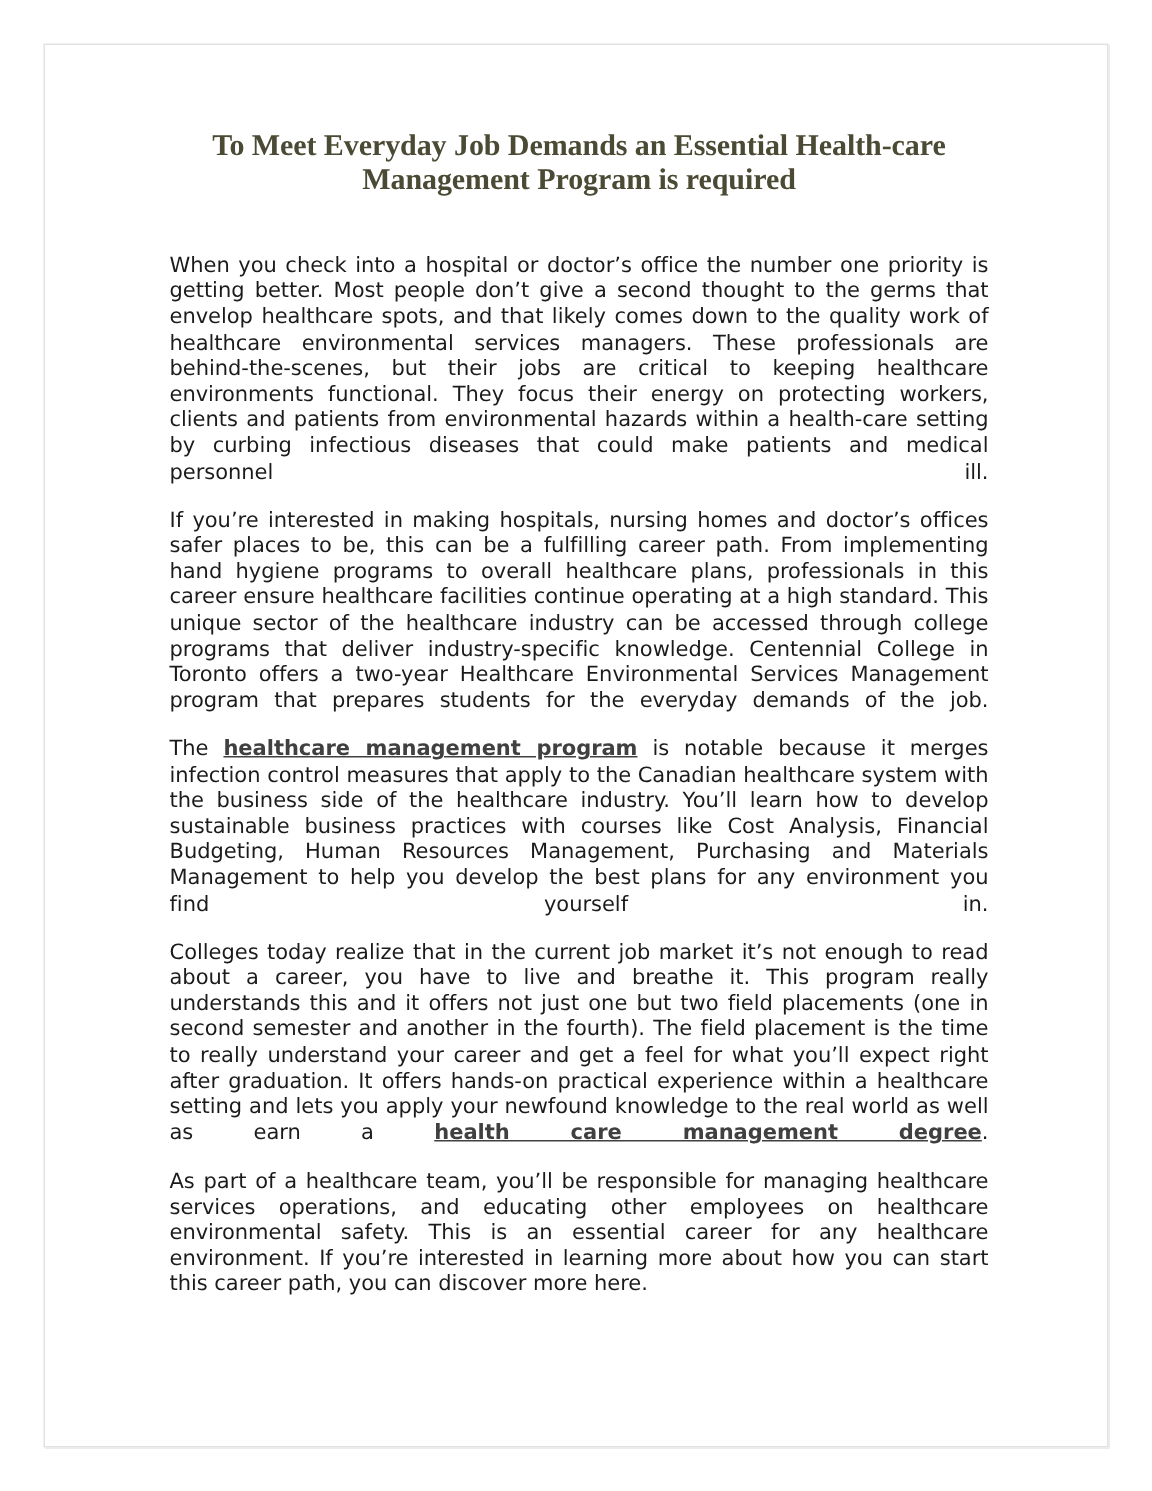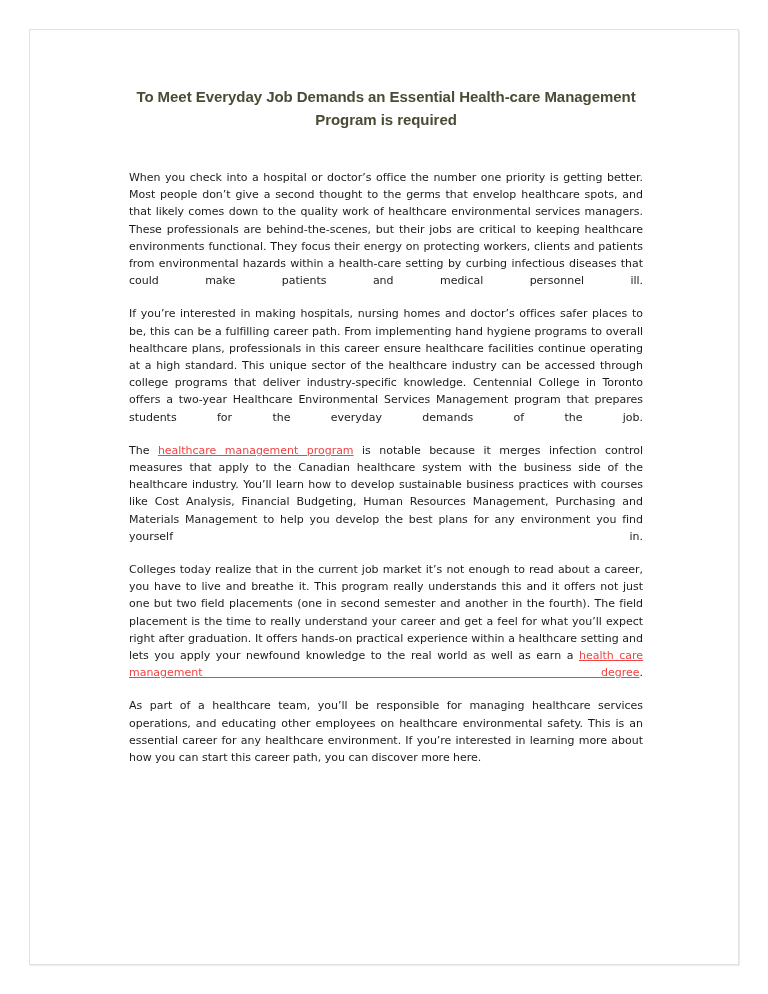--- a/index.html
+++ b/index.html
@@ -28,56 +28,56 @@
 
   .doc-body {
     position: absolute;
     left: 83px;
     top: 40px;
     width: 546px;
   }
 
   .doc-title {
     color: #4b4a34;
-    font-family: Liberation Sans, sans-serif;
+    font-family: Liberation Serif, serif;
     font-weight: bold;
-    font-size: 15px;
+    font-size: 20px;
     line-height: 22.5px;
     text-align: center;
     margin: 0 0 0 0;
     padding: 16px 8px 0 8px;
     letter-spacing: -0.05px;
   }
 
   .para {
     color: #1b1b1b;
-    font-size: 11px;
+    font-size: 14px;
     line-height: 17.2px;
     text-align: justify;
     text-align-last: justify;
-    margin: 16px;
+    margin: 0;
     padding: 0;
     letter-spacing: -0.02px;
     word-spacing: 0px;
   }
 
   .para + .para {
     margin-top: 15px;
   }
 
   #para-1 { margin-top: 38px; }
 
   .para-last-natural {
     text-align: justify;
     text-align-last: left;
   }
 
   a.doc-link {
-    color: #ef4444;
-    font-weight: normal;
+    color: #404040;
+    font-weight: bold;
     text-decoration: underline;
   }
 
   .footer-block {
     margin-top: 44px;
     color: #1b1b1b;
     font-size: 12.4px;
     line-height: 17.4px;
     text-align: left;
   }

